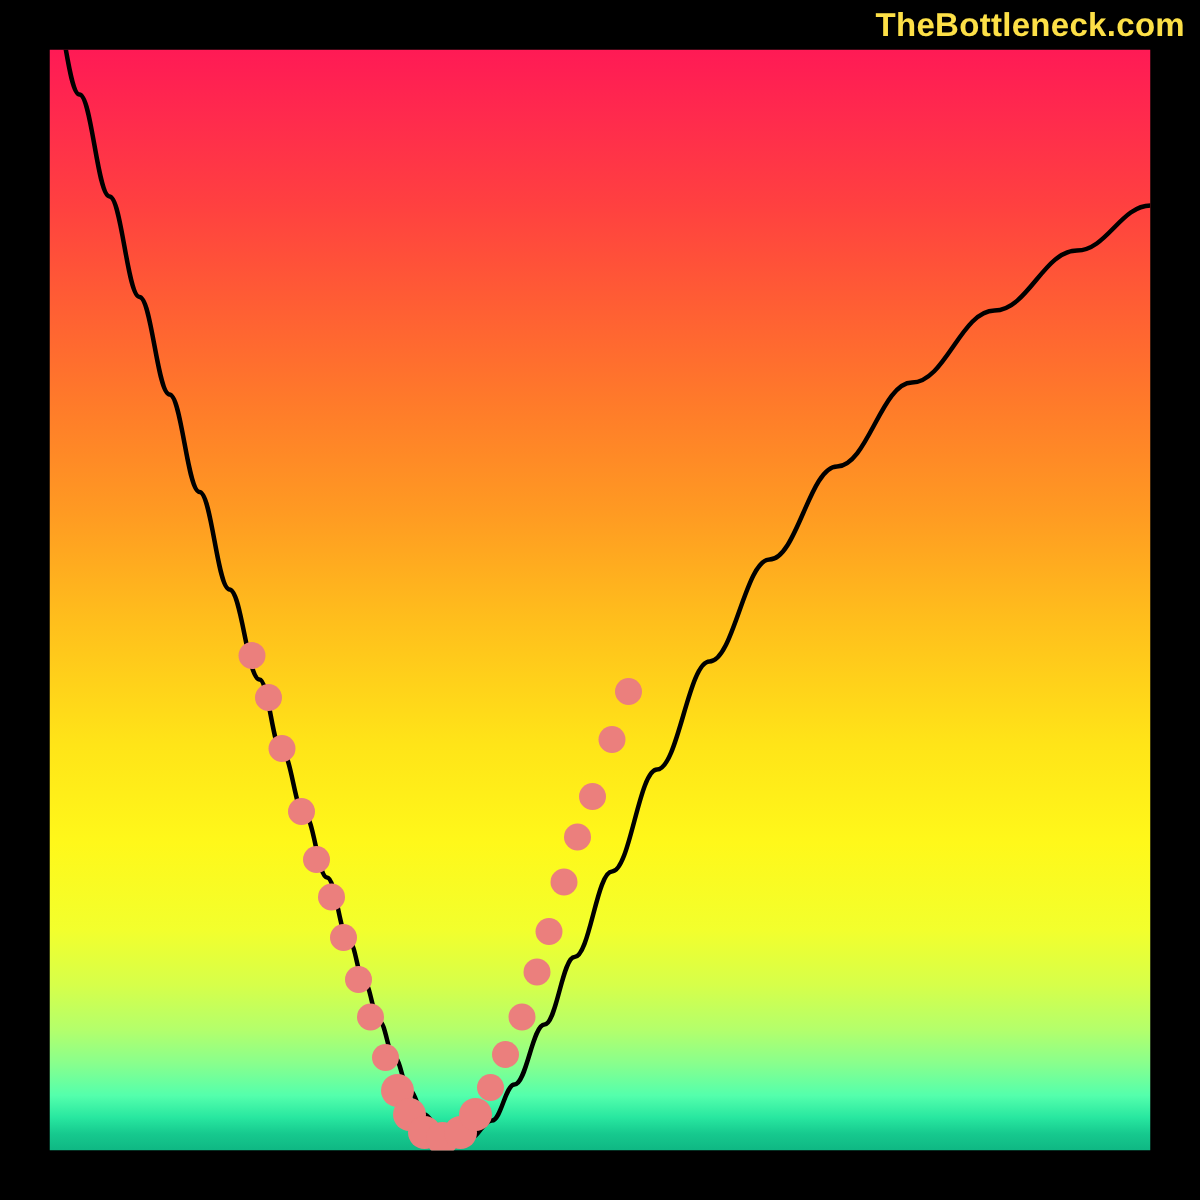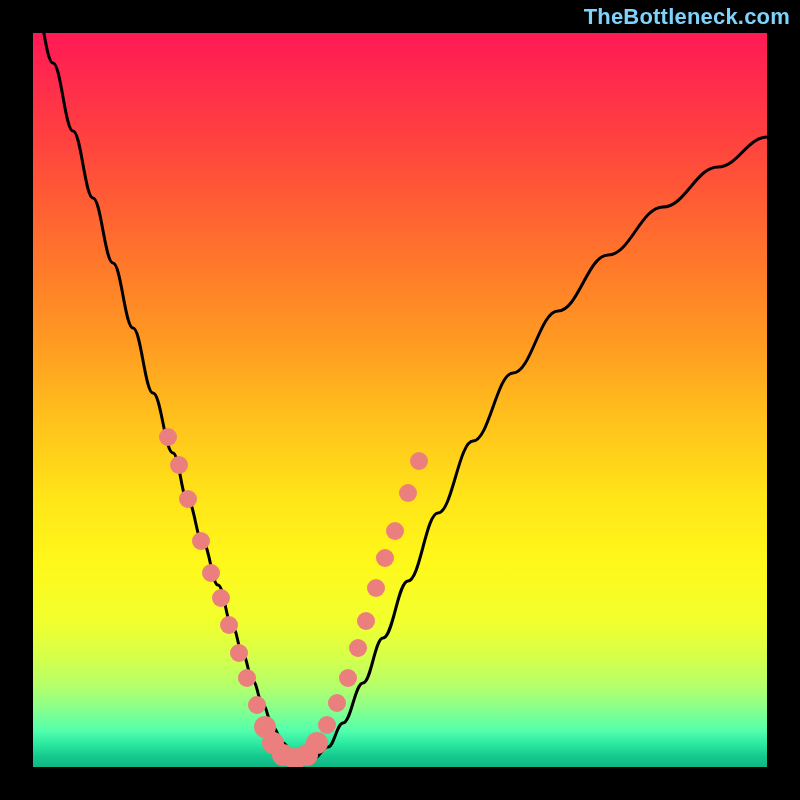--- a/index.html
+++ b/index.html
@@ -47,21 +47,21 @@
       #54ffac 95%,
       #28e7a0 97%,
       #16c98e 98.5%,
       #0fb783 100%
     );
   }
   .watermark {
     position: absolute;
     top: 4px;
     right: 10px;
-    color: #7dd3fc;
+    color: #fde047;
     font-size: 22px;
     font-weight: 600;
     letter-spacing: .2px;
     user-select: none;
   }
   svg.curve {
     position: absolute;
     inset: 0;
   }
   

